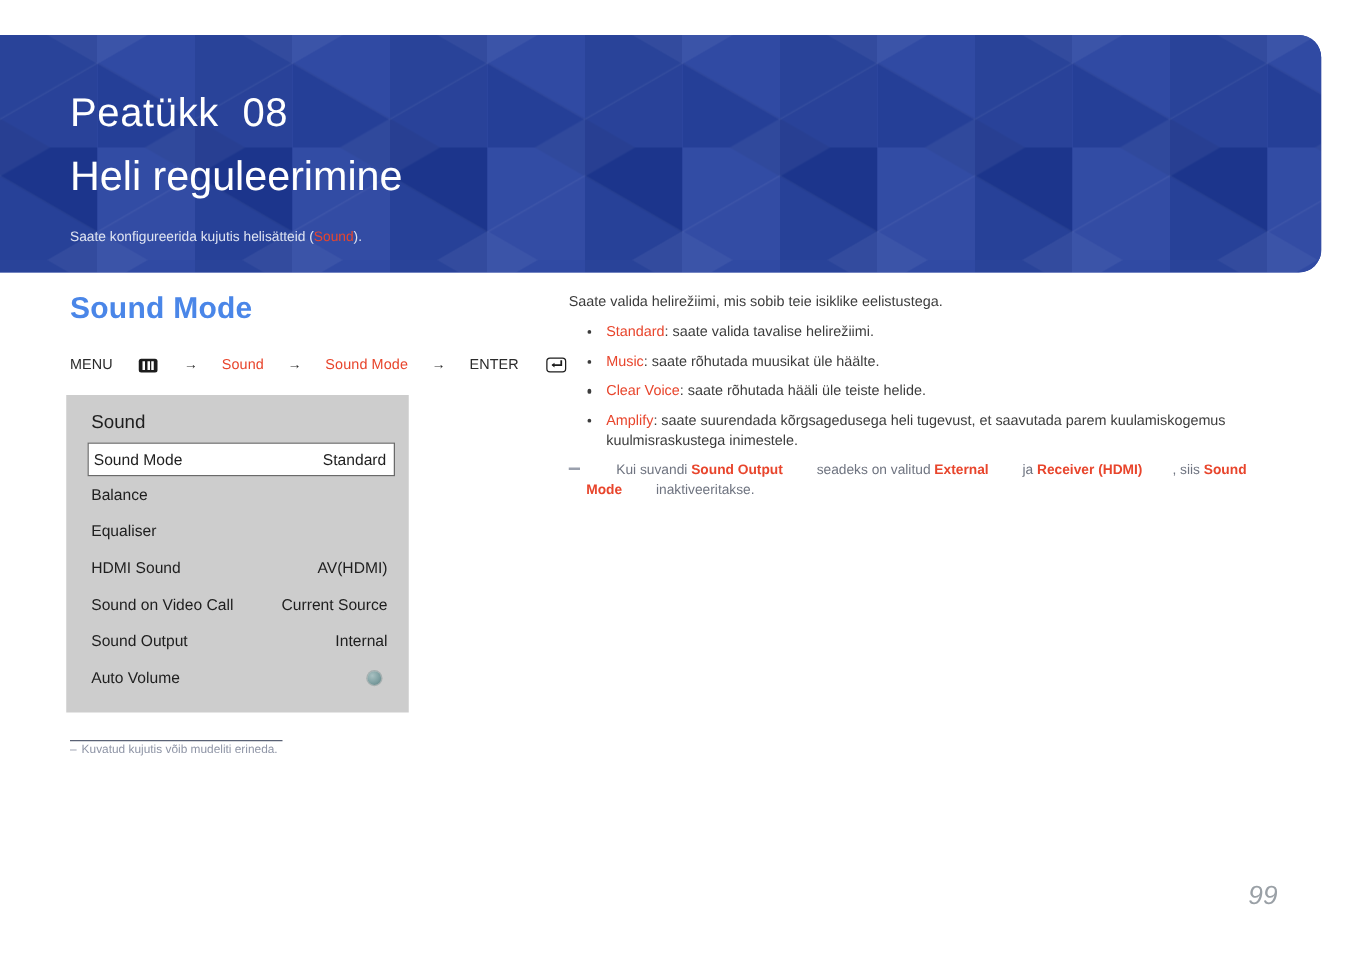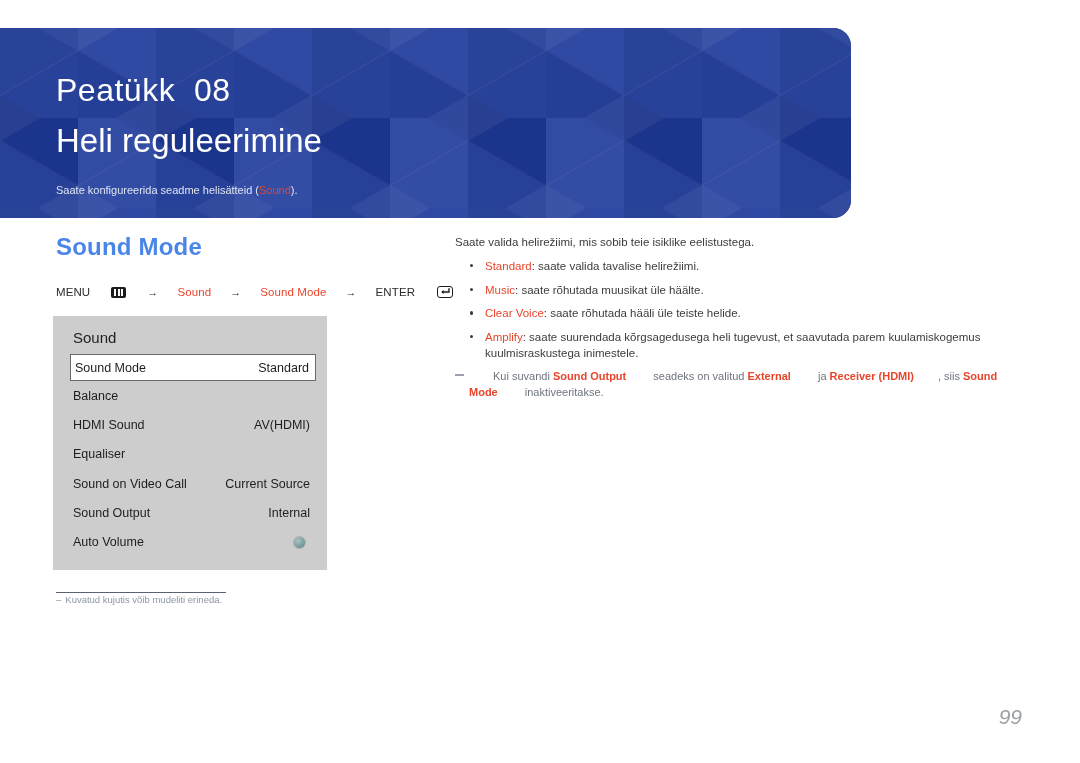--- a/index.html
+++ b/index.html
@@ -14,21 +14,21 @@
     color: #3c3c3c;
     overflow: hidden;
     position: relative;
   }
 
   
   .banner {
     position: absolute;
     left: 0;
     top: 28px;
-    width: 851px;
+    width: 1057px;
     height: 190px;
     border-radius: 0 18px 18px 0;
     overflow: hidden;
     background-color: #1f3b9b;
   }
   .banner-pattern {
     position: absolute;
     inset: 0;
     background-color: #1f3b9b;
     background-image:
@@ -282,21 +282,21 @@
 </style>
 </head>
 <body>
 
 <div class="banner">
   <div class="banner-pattern"></div>
   <div class="banner-inner">
     <div class="chapter-label">Peatükk  08</div>
     <div class="chapter-title">Heli reguleerimine</div>
     <div class="banner-sub">
-      <span>Saate konfigureerida seadme helisätteid (</span><span class="accent">Sound</span><span>).</span>
+      <span>Saate konfigureerida kujutis helisätteid (</span><span class="accent">Sound</span><span>).</span>
     </div>
   </div>
 </div>
 
 <div class="section-heading">Sound Mode</div>
 
 <div class="menu-path">
   <span>MENU</span>
   <span class="icon-menu">
       <i></i>
@@ -322,26 +322,26 @@
   <div class="osd-rows">
       <div class="osd-row selected">
         <span>Sound Mode</span>
         <span class="val">Standard</span>
       </div>
       <div class="osd-row">
         <span>Balance</span>
         <span class="val"></span>
       </div>
       <div class="osd-row">
+        <span>Equaliser</span>
+        <span class="val"></span>
+      </div>
+      <div class="osd-row">
         <span>HDMI Sound</span>
         <span class="val">AV(HDMI)</span>
-      </div>
-      <div class="osd-row">
-        <span>Equaliser</span>
-        <span class="val"></span>
       </div>
       <div class="osd-row">
         <span>Sound on Video Call</span>
         <span class="val">Current Source</span>
       </div>
       <div class="osd-row">
         <span>Sound Output</span>
         <span class="val">Internal</span>
       </div>
       <div class="osd-row">

